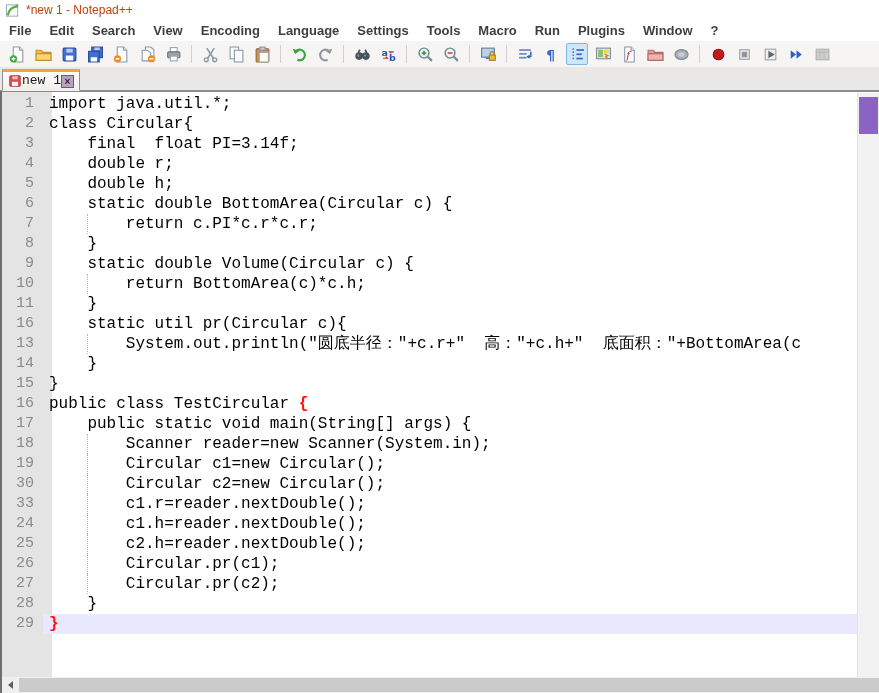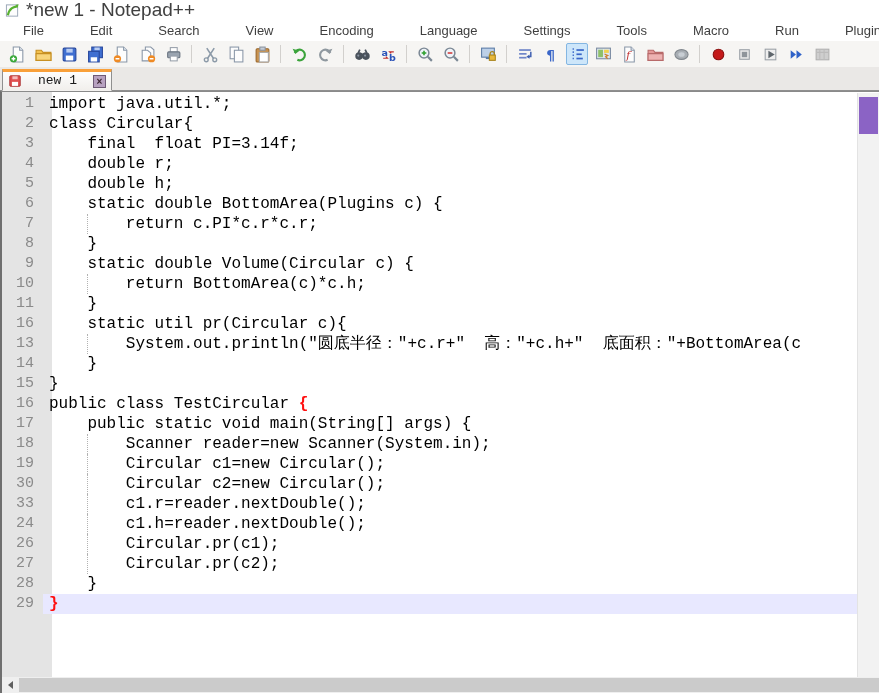--- a/index.html
+++ b/index.html
@@ -5,33 +5,33 @@
   :root{
     --accent-orange:#f9a03a; --brace-red:#ff1010; --current-line:#e8e8ff;
     --thumb-purple:#8b63c5; --gutter-bg:#e4e4e4; --gutter-text:#8a8a8a;
   }
   *{box-sizing:border-box;}
   html,body{margin:0;padding:0;}
   body{width:879px;height:693px;background:#fff;overflow:hidden;
        font-family:"Liberation Sans",sans-serif;}
   
   .titlebar{height:20px;display:flex;align-items:center;gap:6px;padding-left:5px;background:#fff;}
-  .title{font-size:19px;color:#404040;white-space:nowrap;}
+  .title{font-size:12px;color:#c2410c;white-space:nowrap;}
   
   .menubar{height:21px;display:flex;align-items:center;background:#fff;}
-  .menu-item{padding:2px 23px;font-size:13px;color:#3f3f3f;cursor:default;}
+  .menu-item{padding:2px 9px;font-size:13px;color:#3f3f3f;cursor:default;font-weight:bold;}
   
   .toolbar{height:26px;display:flex;align-items:center;padding-left:4px;background:#f6f5f3;}
   .tbtn{width:22px;height:22px;display:flex;align-items:center;justify-content:center;margin:0 2px;border-radius:2px;}
   .tbtn.active{background:#cde6fa;border:1px solid #84b6e2;}
   .tbtn.disabled{opacity:.85;}
   .tsep{width:1px;height:18px;background:#d2d0cd;margin:0 5px;display:inline-block;}
   
   .tabbar{height:24px;background:#eae8e6;border-bottom:1px solid #8f8f8f;display:flex;align-items:flex-end;}
-  .tab{height:22px;margin-left:2px;position:relative;top:1px;display:flex;align-items:center;gap:16px;
+  .tab{height:22px;margin-left:2px;position:relative;top:1px;display:flex;align-items:center;gap:0;
        padding:0 5px;background:linear-gradient(#fdfdfd,#f1efec);
        border:1px solid #8f8f8f;border-bottom:1px solid #f4f2f0;
        border-top:3px solid var(--accent-orange);}
   .tab-label{font:13px/18px "Liberation Mono","DejaVu Sans Mono",monospace;color:#1a1a1a;}
   .tab-close{width:13px;height:13px;background:#b7a1c0;border:1px solid #6d5a76;color:#3a2430;
              font:bold 10px/11px "Liberation Sans",sans-serif;text-align:center;}
   
   .editor{position:relative;height:586px;background:#fff;border-top:1px solid #8a8a8a;border-left:2px solid #6f6f6f;}
   .gutterbg{position:absolute;left:0;top:0;bottom:0;width:50px;background:var(--gutter-bg);}
   .lines{position:absolute;left:0;top:2px;right:22px;bottom:0;overflow:hidden;}
@@ -423,21 +423,21 @@
       <div class="line">
         <span class="ln">4</span>
         <span class="code"><span>    double r;</span></span>
       </div>
       <div class="line">
         <span class="ln">5</span>
         <span class="code"><span>    double h;</span></span>
       </div>
       <div class="line">
         <span class="ln">6</span>
-        <span class="code"><span>    static double BottomArea(Plugins c) {</span></span>
+        <span class="code"><span>    static double BottomArea(Circular c) {</span></span>
       </div>
       <div class="line">
         <span class="ln">7</span>
         <span class="code"><i class="guide"></i><span>        return c.PI*c.r*c.r;</span></span>
       </div>
       <div class="line">
         <span class="ln">8</span>
         <span class="code"><span>    }</span></span>
       </div>
       <div class="line">
@@ -488,20 +488,24 @@
         <span class="ln">30</span>
         <span class="code"><i class="guide"></i><span>        Circular c2=new Circular();</span></span>
       </div>
       <div class="line">
         <span class="ln">33</span>
         <span class="code"><i class="guide"></i><span>        c1.r=reader.nextDouble();</span></span>
       </div>
       <div class="line">
         <span class="ln">24</span>
         <span class="code"><i class="guide"></i><span>        c1.h=reader.nextDouble();</span></span>
+      </div>
+      <div class="line">
+        <span class="ln">25</span>
+        <span class="code"><i class="guide"></i><span>        c2.h=reader.nextDouble();</span></span>
       </div>
       <div class="line">
         <span class="ln">26</span>
         <span class="code"><i class="guide"></i><span>        Circular.pr(c1);</span></span>
       </div>
       <div class="line">
         <span class="ln">27</span>
         <span class="code"><i class="guide"></i><span>        Circular.pr(c2);</span></span>
       </div>
       <div class="line">

